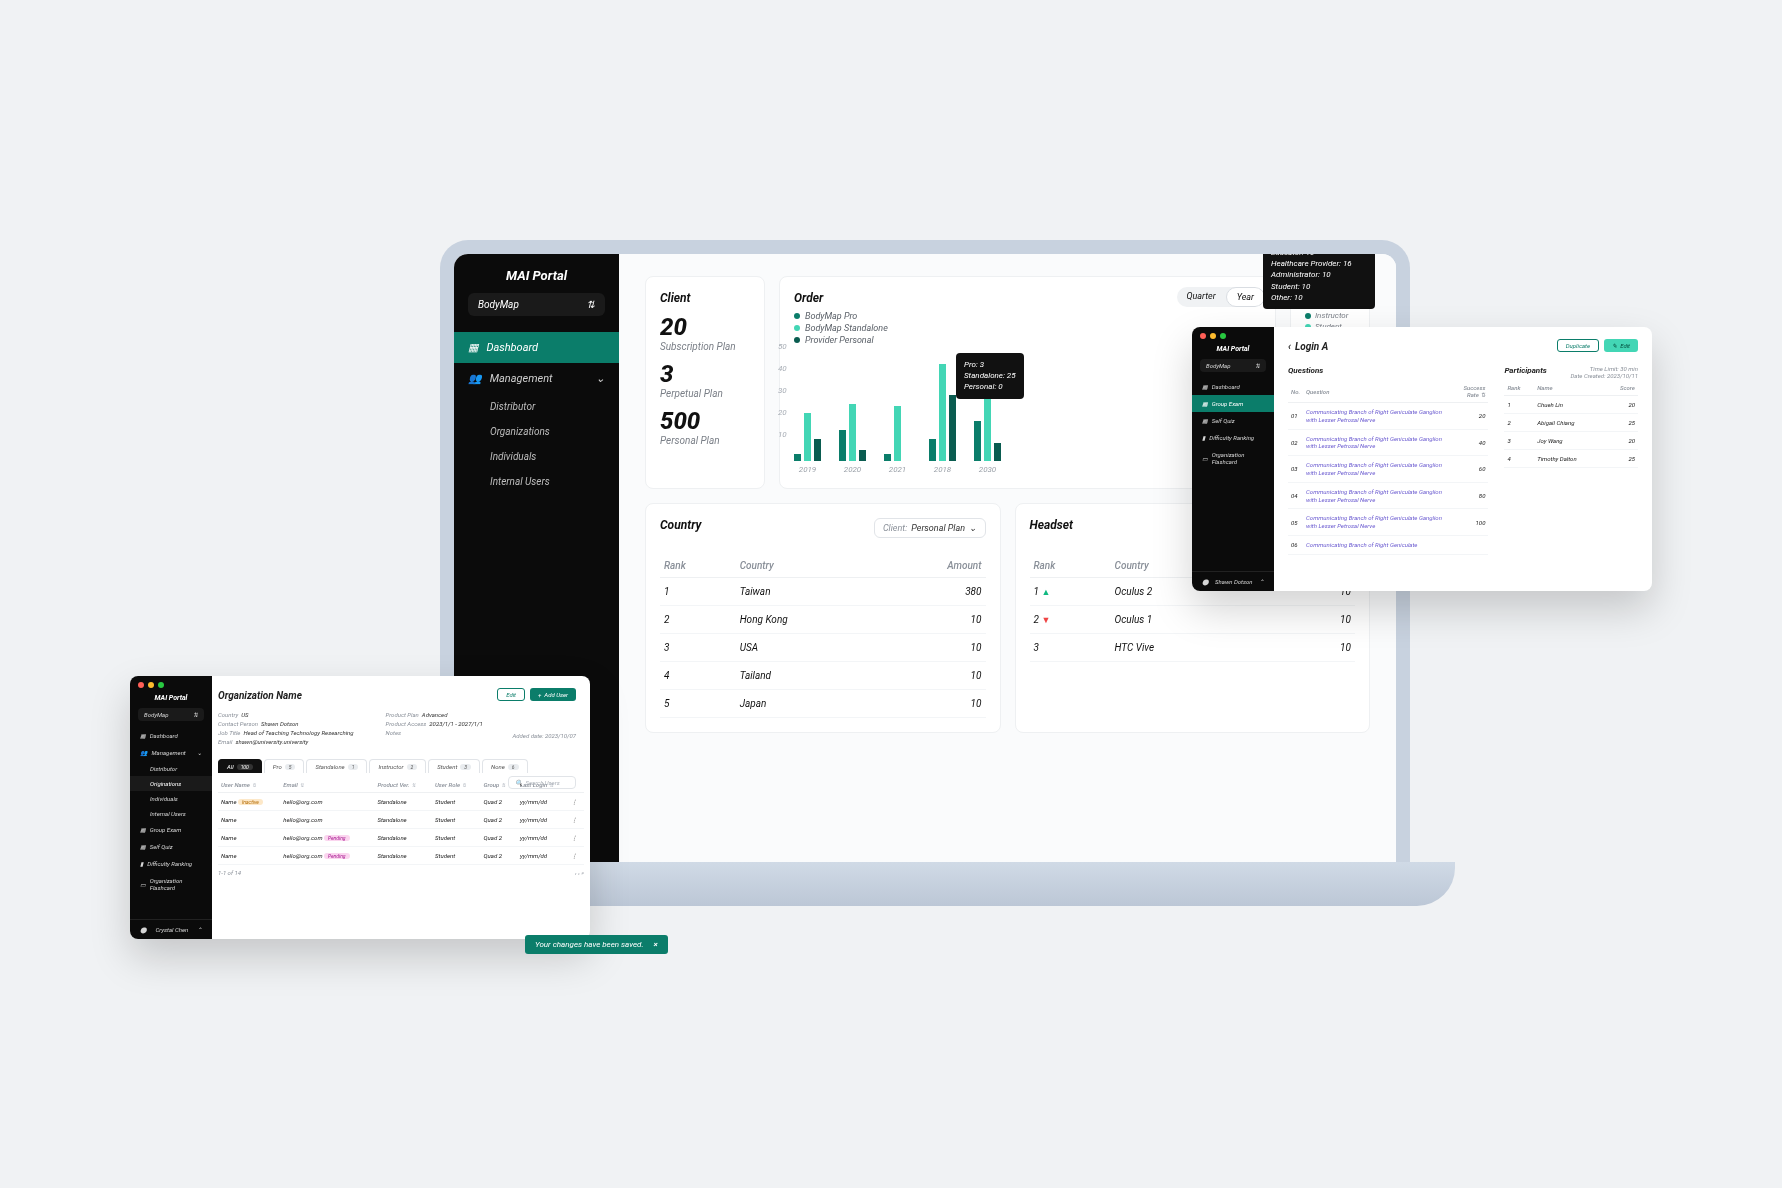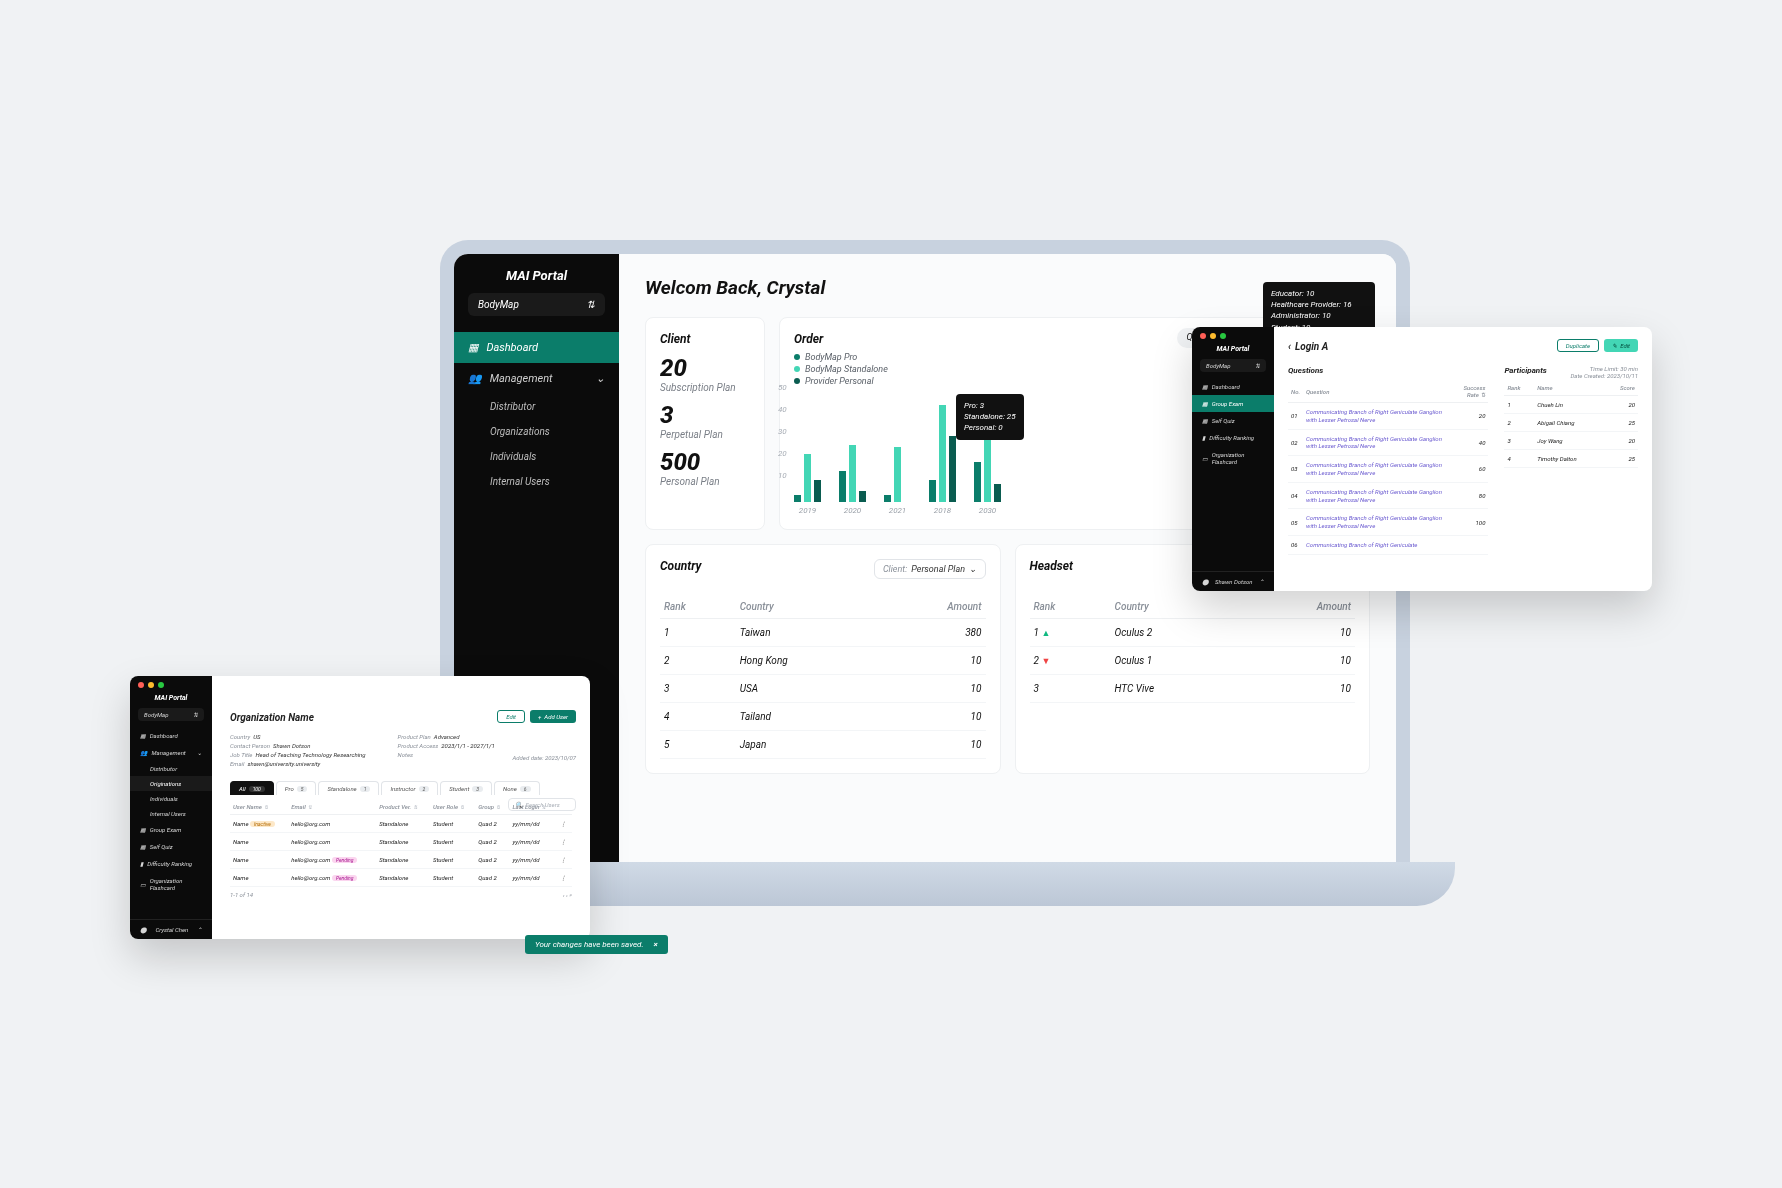--- a/index.html
+++ b/index.html
@@ -71,21 +71,21 @@
 .traffic{position:absolute;left:8px;top:6px;display:flex;gap:4px;}
 .tdot{width:6px;height:6px;border-radius:50%;}
 .sb2{width:82px;background:#0b0b0b;color:#d6d6d6;padding:18px 0 0;}
 .sb2-brand{text-align:center;font-size:7px;font-weight:700;color:#fff;margin-bottom:6px;}
 .sb2-sel{margin:0 8px 6px;background:#1a1a1a;border-radius:4px;padding:3px 6px;display:flex;justify-content:space-between;font-size:6px;}
 .sb2-item{padding:5px 10px;display:flex;align-items:center;gap:4px;font-size:6px;}
 .sb2-item.active{background:#0b7d6a;color:#fff;}
 .sb2-sub{padding:4px 10px 4px 20px;font-size:6px;}
 .sb2-sub.sel{background:#1a1a1a;color:#fff;}
 .sb2-foot{margin-top:auto;padding:6px 10px;font-size:6px;border-top:1px solid #222;display:flex;justify-content:space-between;align-items:center;}
-.org-main{flex:1;padding:14px 18px 8px;position:relative;margin-top:22px;}
+.org-main{flex:1;padding:14px 6px 8px;position:relative;}
 .org-h{font-size:10px;font-weight:700;}
 .org-btns{position:absolute;right:14px;top:12px;display:flex;gap:5px;}
 .btn-outline{border:1px solid #0b7d6a;color:#0b7d6a;background:#fff;border-radius:3px;padding:2px 8px;font-size:6px;}
 .btn-solid{background:#0b7d6a;color:#fff;border-radius:3px;padding:2px 8px;font-size:6px;display:flex;align-items:center;gap:3px;}
 .org-meta{display:flex;gap:32px;margin-top:10px;font-size:6px;color:#333;}
 .org-meta .lbl{color:#8a9099;margin-right:3px;}
 .org-meta > div > div{margin-bottom:2px;}
 .org-date{position:absolute;right:14px;top:56px;font-size:6px;color:#8a9099;}
 .tabs{display:flex;gap:2px;margin-top:12px;font-size:6px;}
 .tab{padding:3px 8px;border:1px solid #e1e4e8;border-bottom:none;border-radius:4px 4px 0 0;display:flex;align-items:center;gap:3px;color:#555;}
@@ -150,21 +150,20 @@
           <span class="chev">⌄</span>
         </div>
         <div class="sb-sub">Distributor</div>
         <div class="sb-sub">Organizations</div>
         <div class="sb-sub">Individuals</div>
         <div class="sb-sub">Internal Users</div>
       </div>
     </div>
 
     <div class="main">
-      <div class="welcome">Welcom Back, Crystal</div>
 
       <div class="row">
 
         <div class="card client-card">
           <div class="card-h">Client</div>
           <div class="big">20</div>
           <div class="sub">Subscription Plan</div>
           <div class="big">3</div>
           <div class="sub">Perpetual Plan</div>
           <div class="big">500</div>

